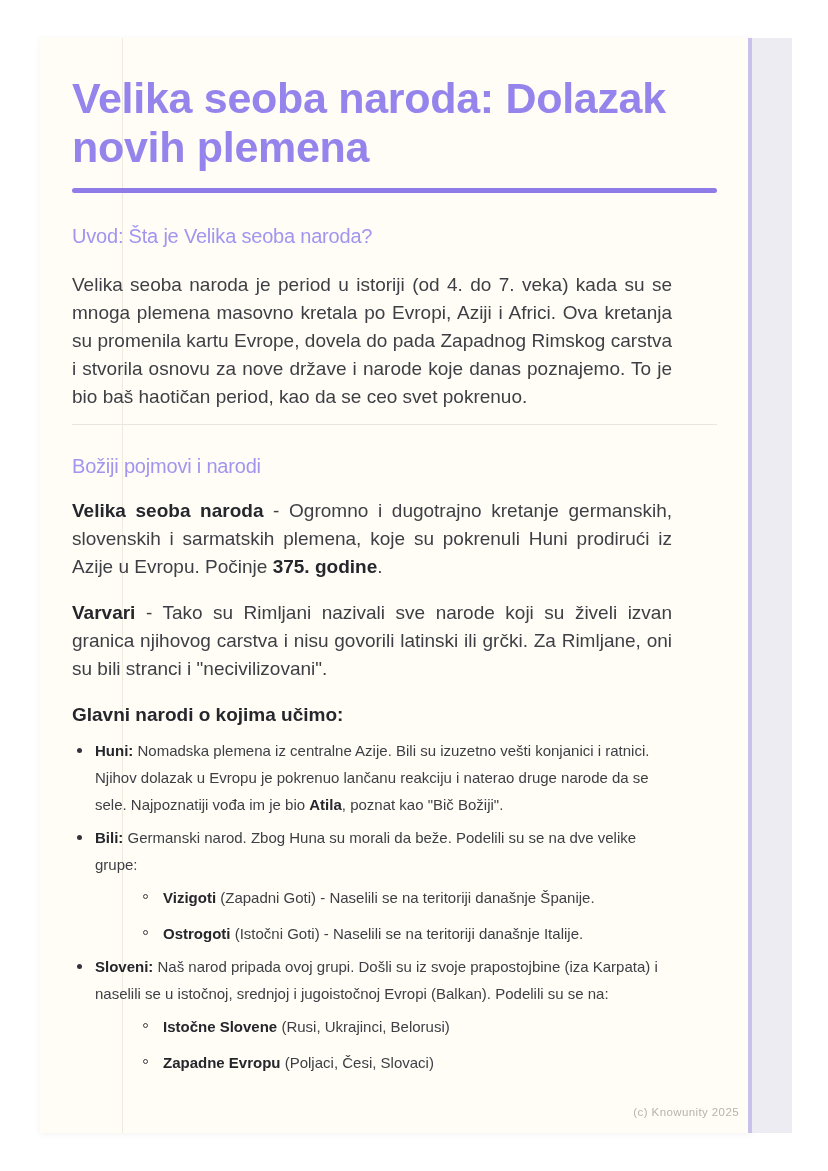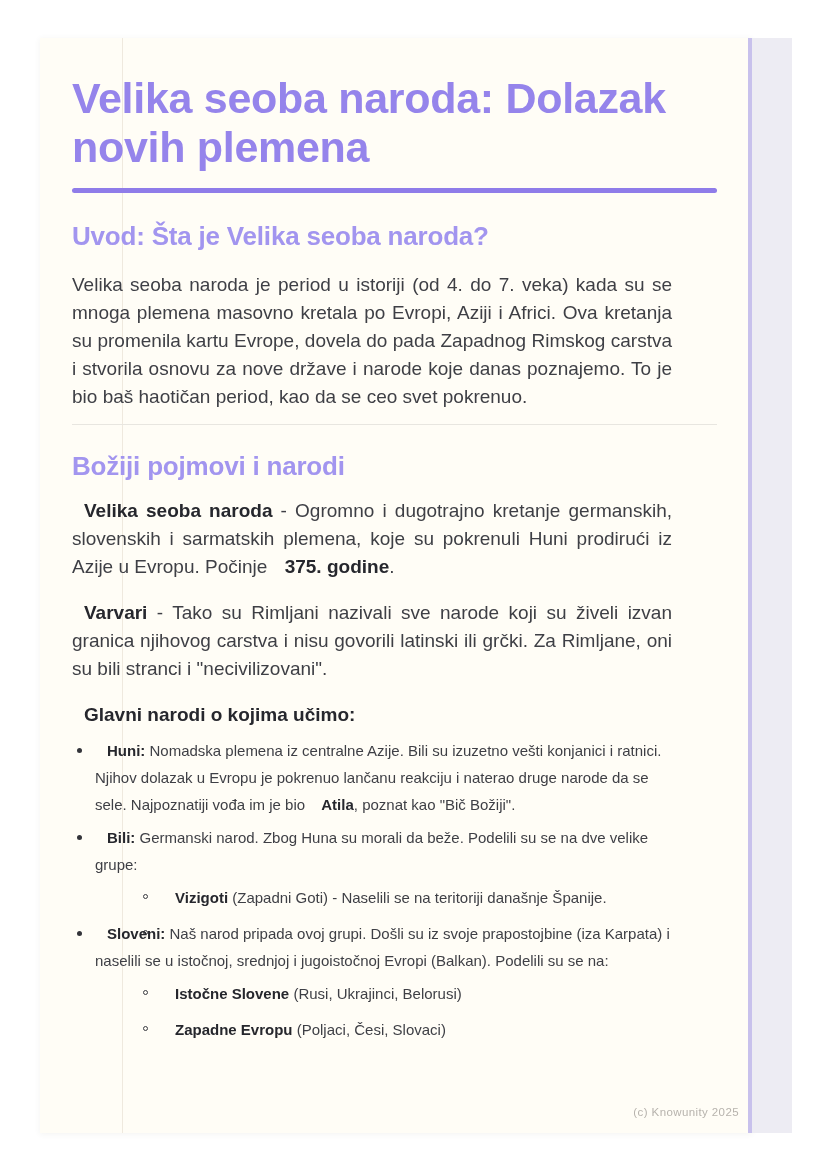--- a/index.html
+++ b/index.html
@@ -35,36 +35,36 @@
   h1{
     margin:0;max-width:632px;
     font-size:43px;line-height:49px;font-weight:bold;
     letter-spacing:-.3px;color:var(--title);
   }
   .title-rule{
     margin-top:16px;width:645px;height:5px;border-radius:3px;
     background:var(--rule);
   }
   h2{
-    margin:0;font-size:26px;line-height:26px;font-weight:bold;
+    margin:0;font-size:20px;line-height:26px;font-weight:normal;
     letter-spacing:-.2px;color:var(--heading);
   }
   h2.first{margin-top:30px;}
   h2.second{margin-top:28px;}
   p{
     margin:18px 0 0;max-width:600px;
     font-size:19px;line-height:28px;color:var(--bodyc);
   }
   p.just{text-align:justify;}
   p.intro{margin-top:22px;}
   .divider{
     margin:13px 0 0;border:none;height:0;
     border-top:1px solid var(--divider);width:645px;
   }
-  .b{font-weight:bold;color:var(--boldc);margin-left:12px;}
+  .b{font-weight:bold;color:var(--boldc);}
   ul.blist{list-style:none;margin:8px 0 0;padding:0;max-width:602px;}
   ul.blist>li{
     position:relative;padding-left:23px;margin-top:6px;
     font-size:15px;line-height:27px;color:var(--bodyc);
   }
   ul.blist>li:first-child{margin-top:0;}
   .dot{
     position:absolute;left:5px;top:11px;width:5px;height:5px;
     border-radius:50%;background:#33343A;
   }
@@ -100,21 +100,21 @@
 
     <h2 class="second">Božiji pojmovi i narodi</h2>
     <p class="just"><span class="b">Velika seoba naroda</span><span> - Ogromno i dugotrajno kretanje germanskih, slovenskih i sarmatskih plemena, koje su pokrenuli Huni prodirući iz Azije u Evropu. Počinje </span><span class="b">375. godine</span><span>.</span></p>
     <p class="just"><span class="b">Varvari</span><span> - Tako su Rimljani nazivali sve narode koji su živeli izvan granica njihovog carstva i nisu govorili latinski ili grčki. Za Rimljane, oni su bili stranci i "necivilizovani".</span></p>
     <p><span class="b">Glavni narodi o kojima učimo:</span></p>
 
     <ul class="blist" id="main-list">
         <li><span class="dot"></span><span><span class="b">Huni:</span><span> Nomadska plemena iz centralne Azije. Bili su izuzetno vešti konjanici i ratnici. Njihov dolazak u Evropu je pokrenuo lančanu reakciju i naterao druge narode da se sele. Najpoznatiji vođa im je bio </span><span class="b">Atila</span><span>, poznat kao "Bič Božiji".</span></span></li>
         <li><span class="dot"></span><span><span class="b">Bili:</span><span> Germanski narod. Zbog Huna su morali da beže. Podelili su se na dve velike grupe:</span></span><ul class="sub">
             <li><span class="circle"></span><span><span class="b">Vizigoti</span><span> (Zapadni Goti) - Naselili se na teritoriji današnje Španije.</span></span></li>
-            <li><span class="circle"></span></li>
+            <li><span class="circle"></span><span><span class="b">Ostrogoti</span><span> (Istočni Goti) - Naselili se na teritoriji današnje Italije.</span></span></li>
           </ul></li>
         <li><span class="dot"></span><span><span class="b">Sloveni:</span><span> Naš narod pripada ovoj grupi. Došli su iz svoje prapostojbine (iza Karpata) i naselili se u istočnoj, srednjoj i jugoistočnoj Evropi (Balkan). Podelili su se na:</span></span><ul class="sub">
             <li><span class="circle"></span><span><span class="b">Istočne Slovene</span><span> (Rusi, Ukrajinci, Belorusi)</span></span></li>
             <li><span class="circle"></span><span><span class="b">Zapadne Evropu</span><span> (Poljaci, Česi, Slovaci)</span></span></li>
           </ul></li>
       </ul>
   </div>
 
   <div class="watermark">(c) Knowunity 2025</div>
   <div class="edge-band"></div>

